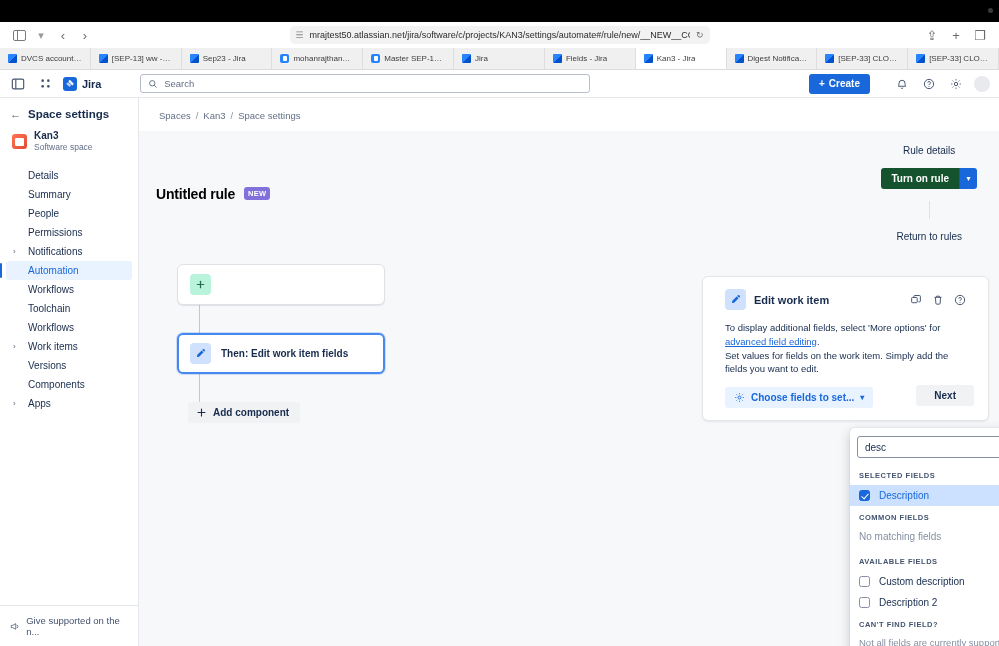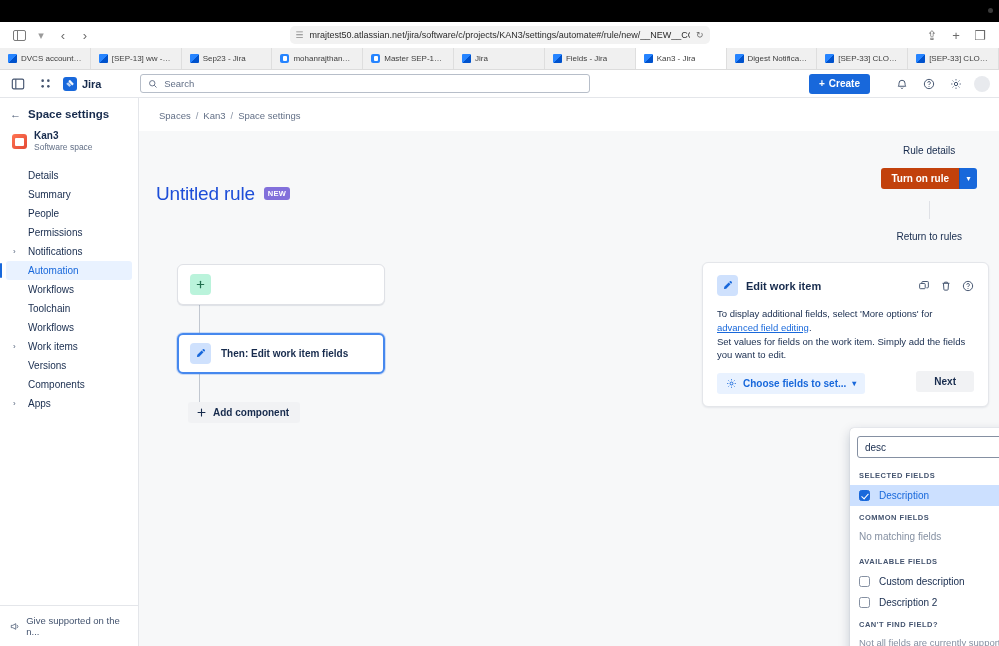--- a/index.html
+++ b/index.html
@@ -195,31 +195,31 @@
   }
   .crumb-sep { color: #8993a4; }
   .content-area {
     flex: 1; background: #f7f8f9; position: relative;
     display: flex; flex-direction: column; min-height: 0;
   }
   .rule-header {
     display: flex; align-items: center;
     padding: 14px 22px 12px 17px;
   }
-  .rule-title { font-size: 19px; font-weight: 400; color: #1d4ed8; letter-spacing: -0.2px; }
+  .rule-title { font-size: 14px; font-weight: 700; color: #000000; letter-spacing: -0.2px; }
   .badge-new {
     margin-left: 9px; background: #8270db; color: #ffffff;
     font-size: 7.5px; font-weight: 700; letter-spacing: 0.3px;
     padding: 2px 4px; border-radius: 3px;
   }
   .rule-actions { margin-left: auto; display: flex; align-items: center; gap: 12px; flex-direction: column; }
   .btn-sub { font-size: 10px; color: #172b4d; cursor: pointer; }
   .split-btn { display: flex; }
   .split-main {
-    background: #c2410c; color: #ffffff; border: none;
+    background: #14532d; color: #ffffff; border: none;
     height: 21px; padding: 0 10px; font-size: 10px; font-weight: 600;
     border-radius: 3px 0 0 3px; cursor: pointer;
     font-family: "Liberation Sans", sans-serif;
   }
   .split-caret {
     background: #1868db; color: #ffffff; border: none;
     border-left: 1px solid #1556b8;
     height: 21px; width: 18px; font-size: 8px;
     border-radius: 0 3px 3px 0; cursor: pointer;
     display: flex; align-items: center; justify-content: center;
@@ -260,28 +260,28 @@
     display: inline-flex; align-items: center; gap: 6px;
     background: #f1f2f4; color: #172b4d;
     font-size: 10px; font-weight: 600;
     padding: 5px 11px 5px 8px; border-radius: 3px;
     cursor: pointer; margin-left: 11px;
   }
 
   
   .right-panel {
     width: 287px; flex: 0 0 287px;
-    margin: 8px 10px 0 0;
+    margin: 22px 10px 0 0;
     background: #ffffff; border: 1px solid #e4e6ea;
     border-radius: 6px;
     box-shadow: 0 1px 2px rgba(9,30,66,0.08);
     position: relative;
     align-self: flex-start;
     max-height: 349px;
-    padding: 12px 14px;
+    padding: 12px 22px;
   }
   .rp-head { display: flex; align-items: center; gap: 8px; }
   .rp-title { font-size: 11px; font-weight: 700; color: #172b4d; }
   .rp-head-icons { margin-left: auto; display: flex; align-items: center; gap: 10px; color: #44546f; }
   .rp-desc {
     font-size: 9.5px; color: #172b4d; line-height: 1.45;
     margin-top: 11px;
   }
   .rp-link { color: #1868db; text-decoration: underline; cursor: pointer; }
   .choose-btn {

